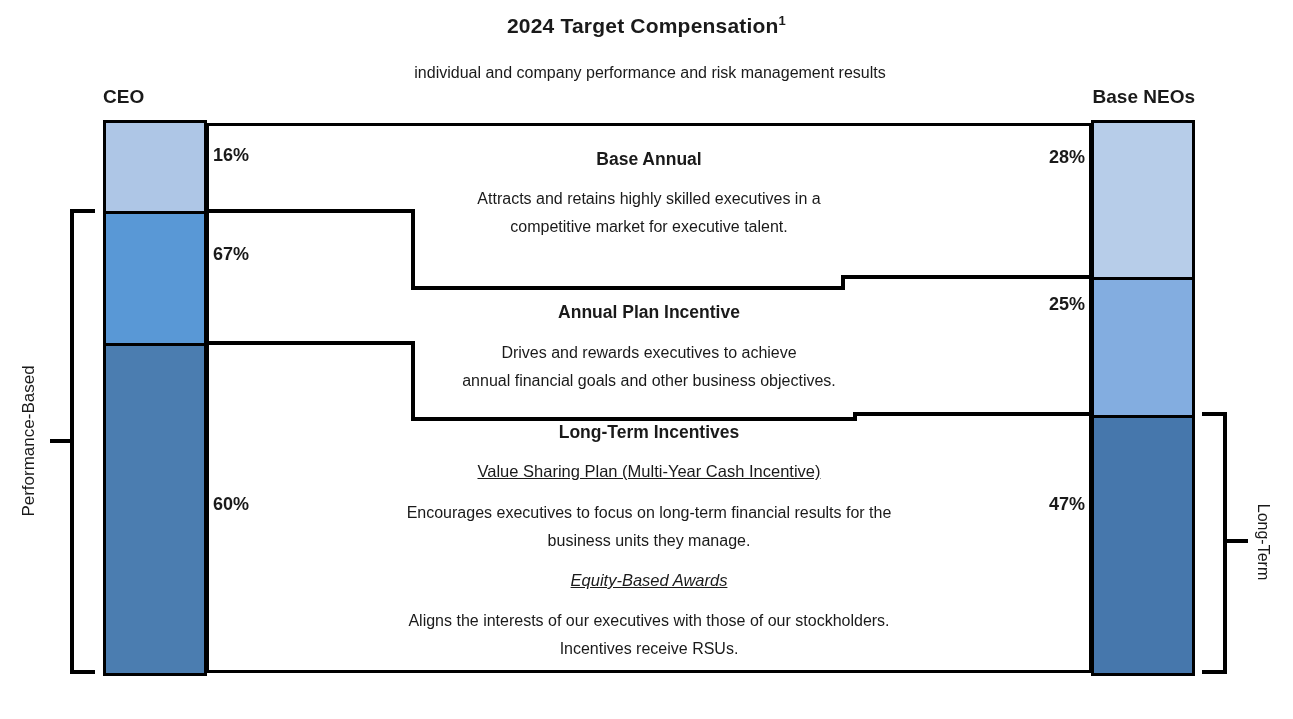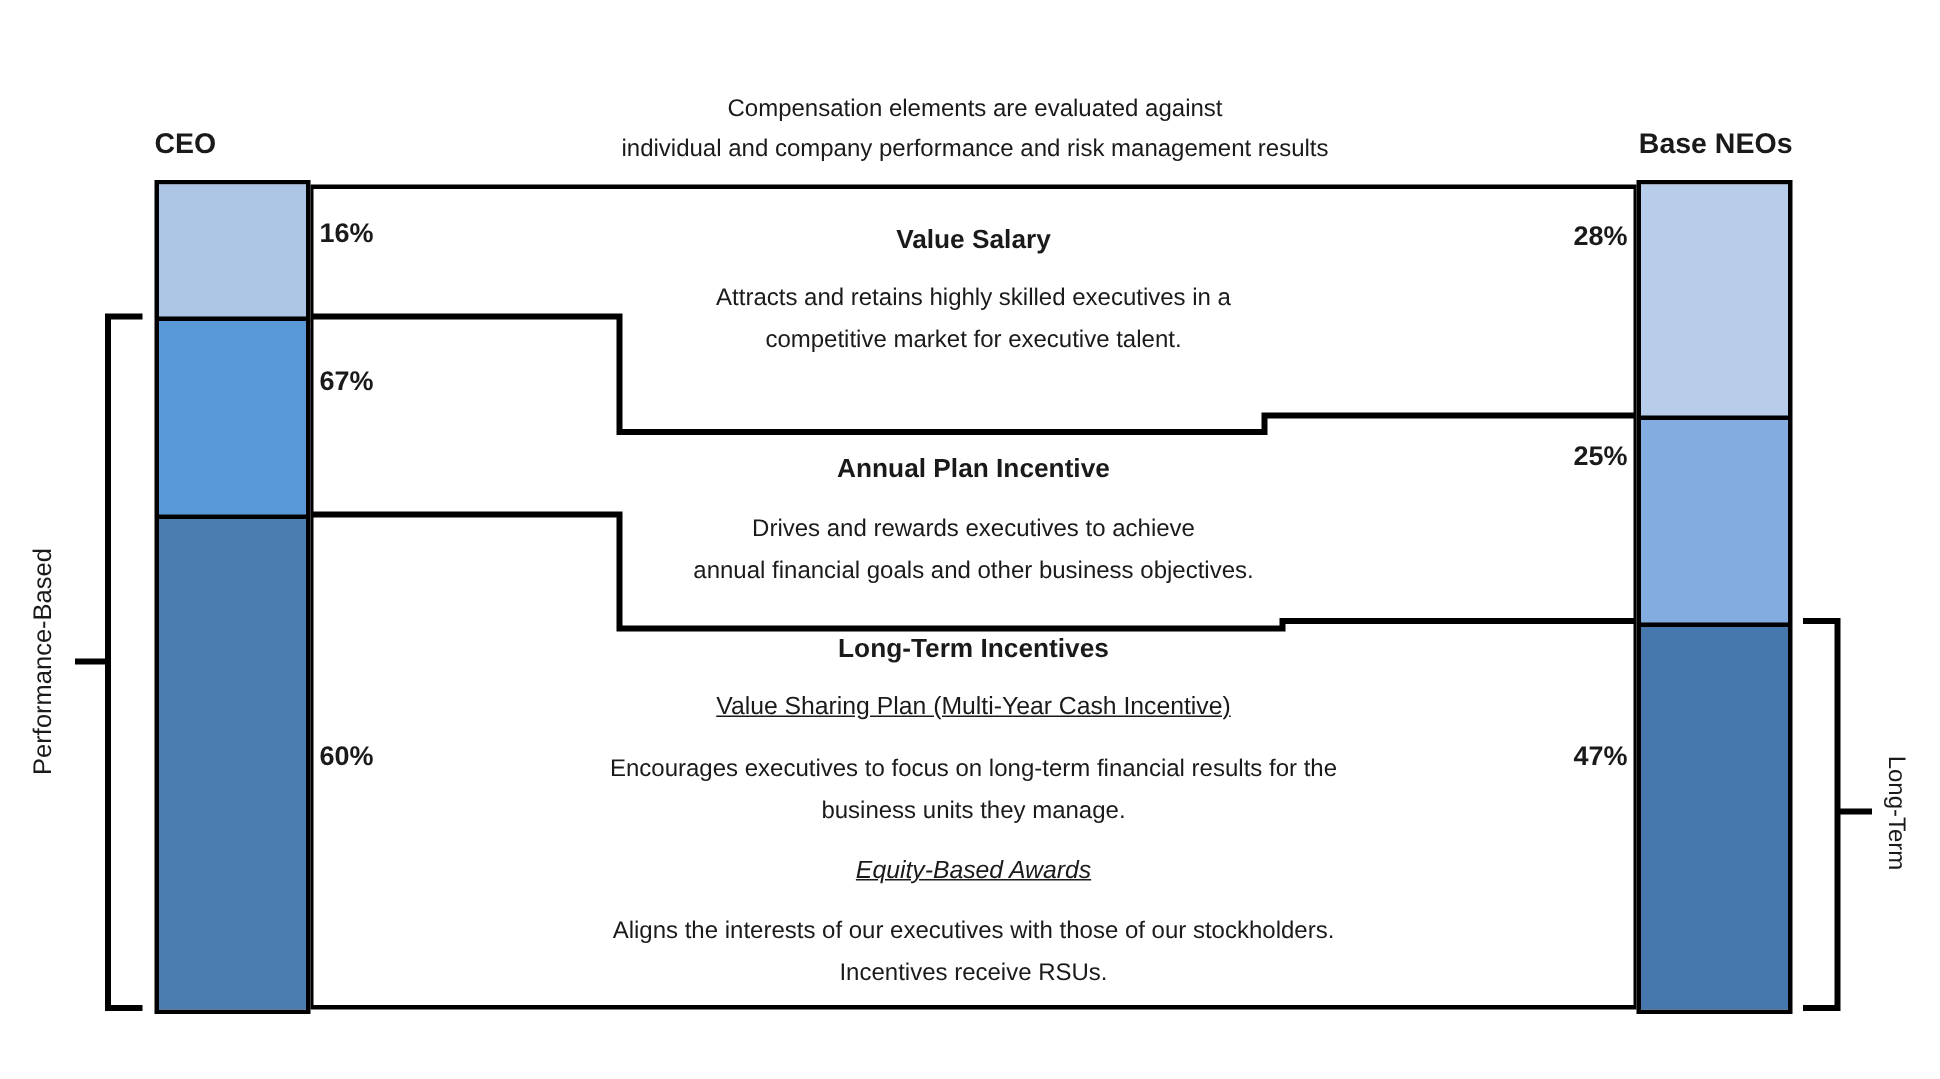--- a/index.html
+++ b/index.html
@@ -89,22 +89,22 @@
     left:1263px;top:542px;
     transform:translate(-50%,-50%) rotate(90deg);
     font-size:16px;white-space:nowrap;z-index:6;
   }
 </style>
 </head>
 <body>
 
 <div id="canvas">
 
+  <div id="title" class="abs"><span>2024 Target Compensation</span><sup>1</sup></div>
   <div id="subtitle" class="abs">
-    <span style="display:block">Compensation elements are evaluated against</span>
     <span style="display:block">individual and company performance and risk management results</span>
   </div>
 
   <div id="ceo-header" class="abs col-header">CEO</div>
   <div id="neo-header" class="abs col-header">Base NEOs</div>
 
   <div id="mid-box" class="abs"></div>
 
   <svg id="lines" class="abs" width="1293" height="719" viewBox="0 0 1293 719">
     <polyline points="206,211 413,211 413,288 843,288 843,277 1092,277" fill="none" stroke="#000000" stroke-width="4"></polyline>
@@ -126,21 +126,21 @@
       <div class="segment seg-divider" style="height: 258.5px; background: rgb(70, 119, 172);"></div>
     </div>
 
   <div id="pct-ceo-0" class="abs pct pct-left">16%</div>
   <div id="pct-ceo-1" class="abs pct pct-left">67%</div>
   <div id="pct-ceo-2" class="abs pct pct-left">60%</div>
   <div id="pct-neo-0" class="abs pct pct-right">28%</div>
   <div id="pct-neo-1" class="abs pct pct-right">25%</div>
   <div id="pct-neo-2" class="abs pct pct-right">47%</div>
 
-  <div id="sec1-heading" class="abs mid-text sec-heading">Value Salary</div>
+  <div id="sec1-heading" class="abs mid-text sec-heading">Base Annual</div>
   <div id="sec1-body" class="abs mid-text sec-body">
     <span>Attracts and retains highly skilled executives in a</span>
     <span>competitive market for executive talent.</span>
   </div>
 
   <div id="sec2-heading" class="abs mid-text sec-heading">Annual Plan Incentive</div>
   <div id="sec2-body" class="abs mid-text sec-body">
     <span>Drives and rewards executives to achieve</span>
     <span>annual financial goals and other business objectives.</span>
   </div>

